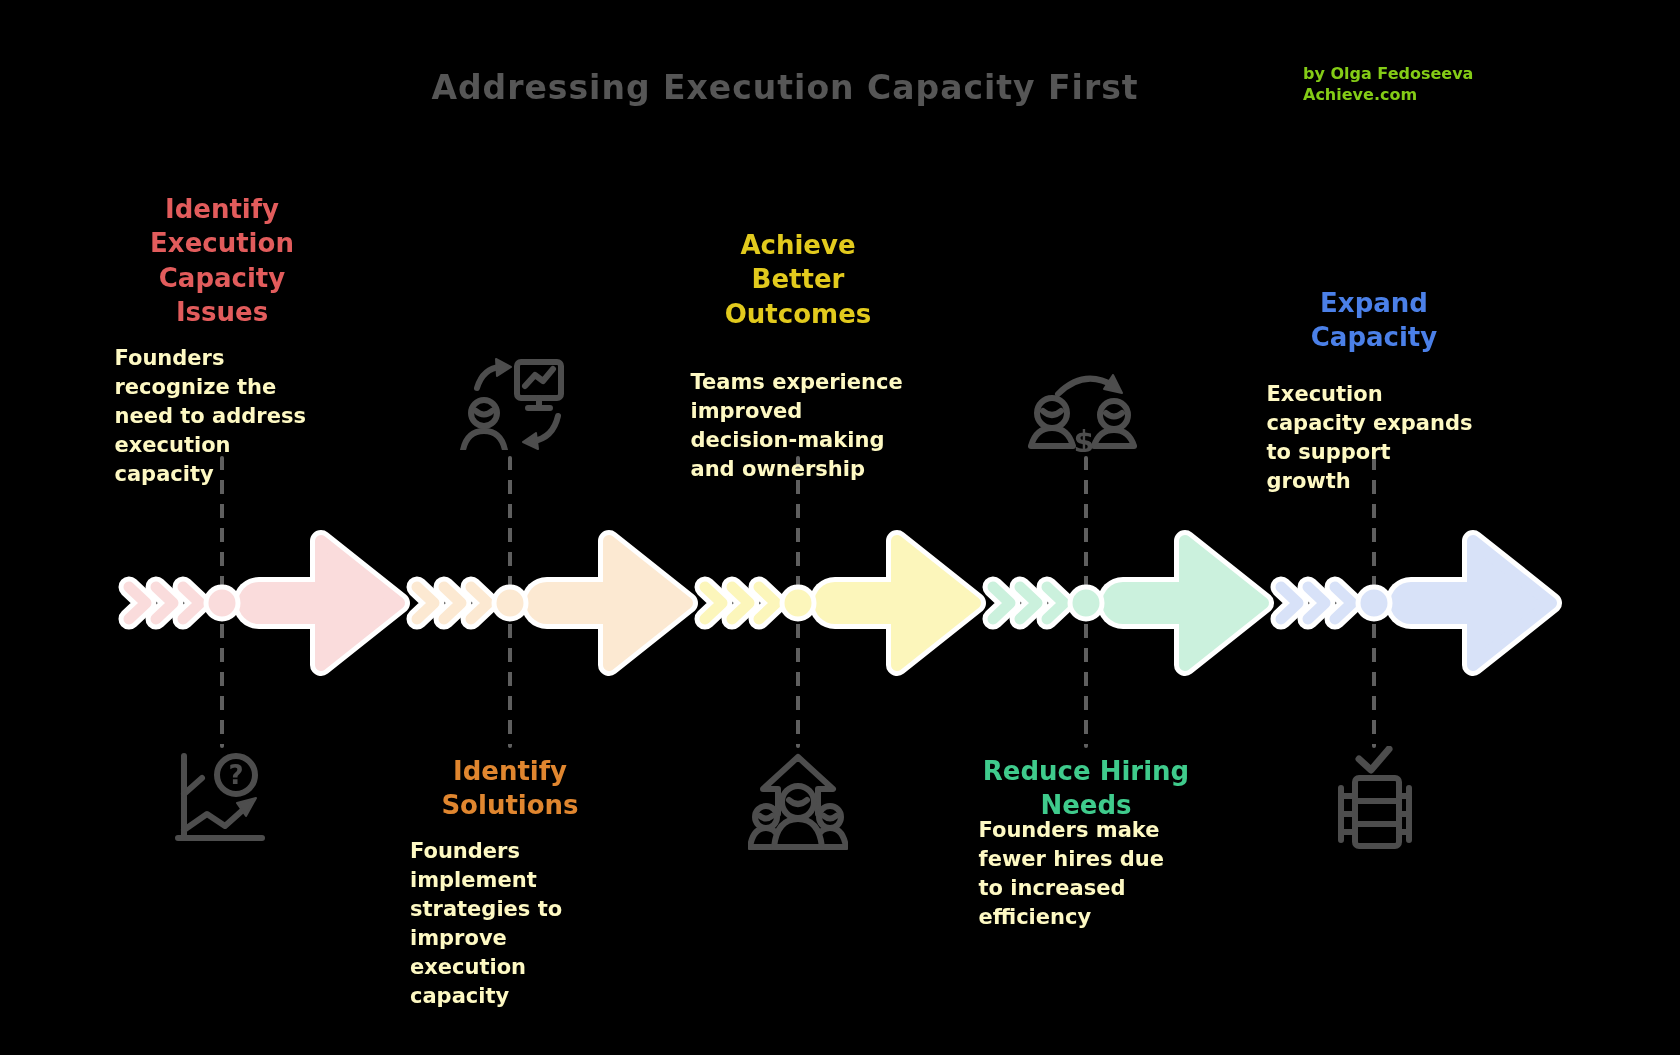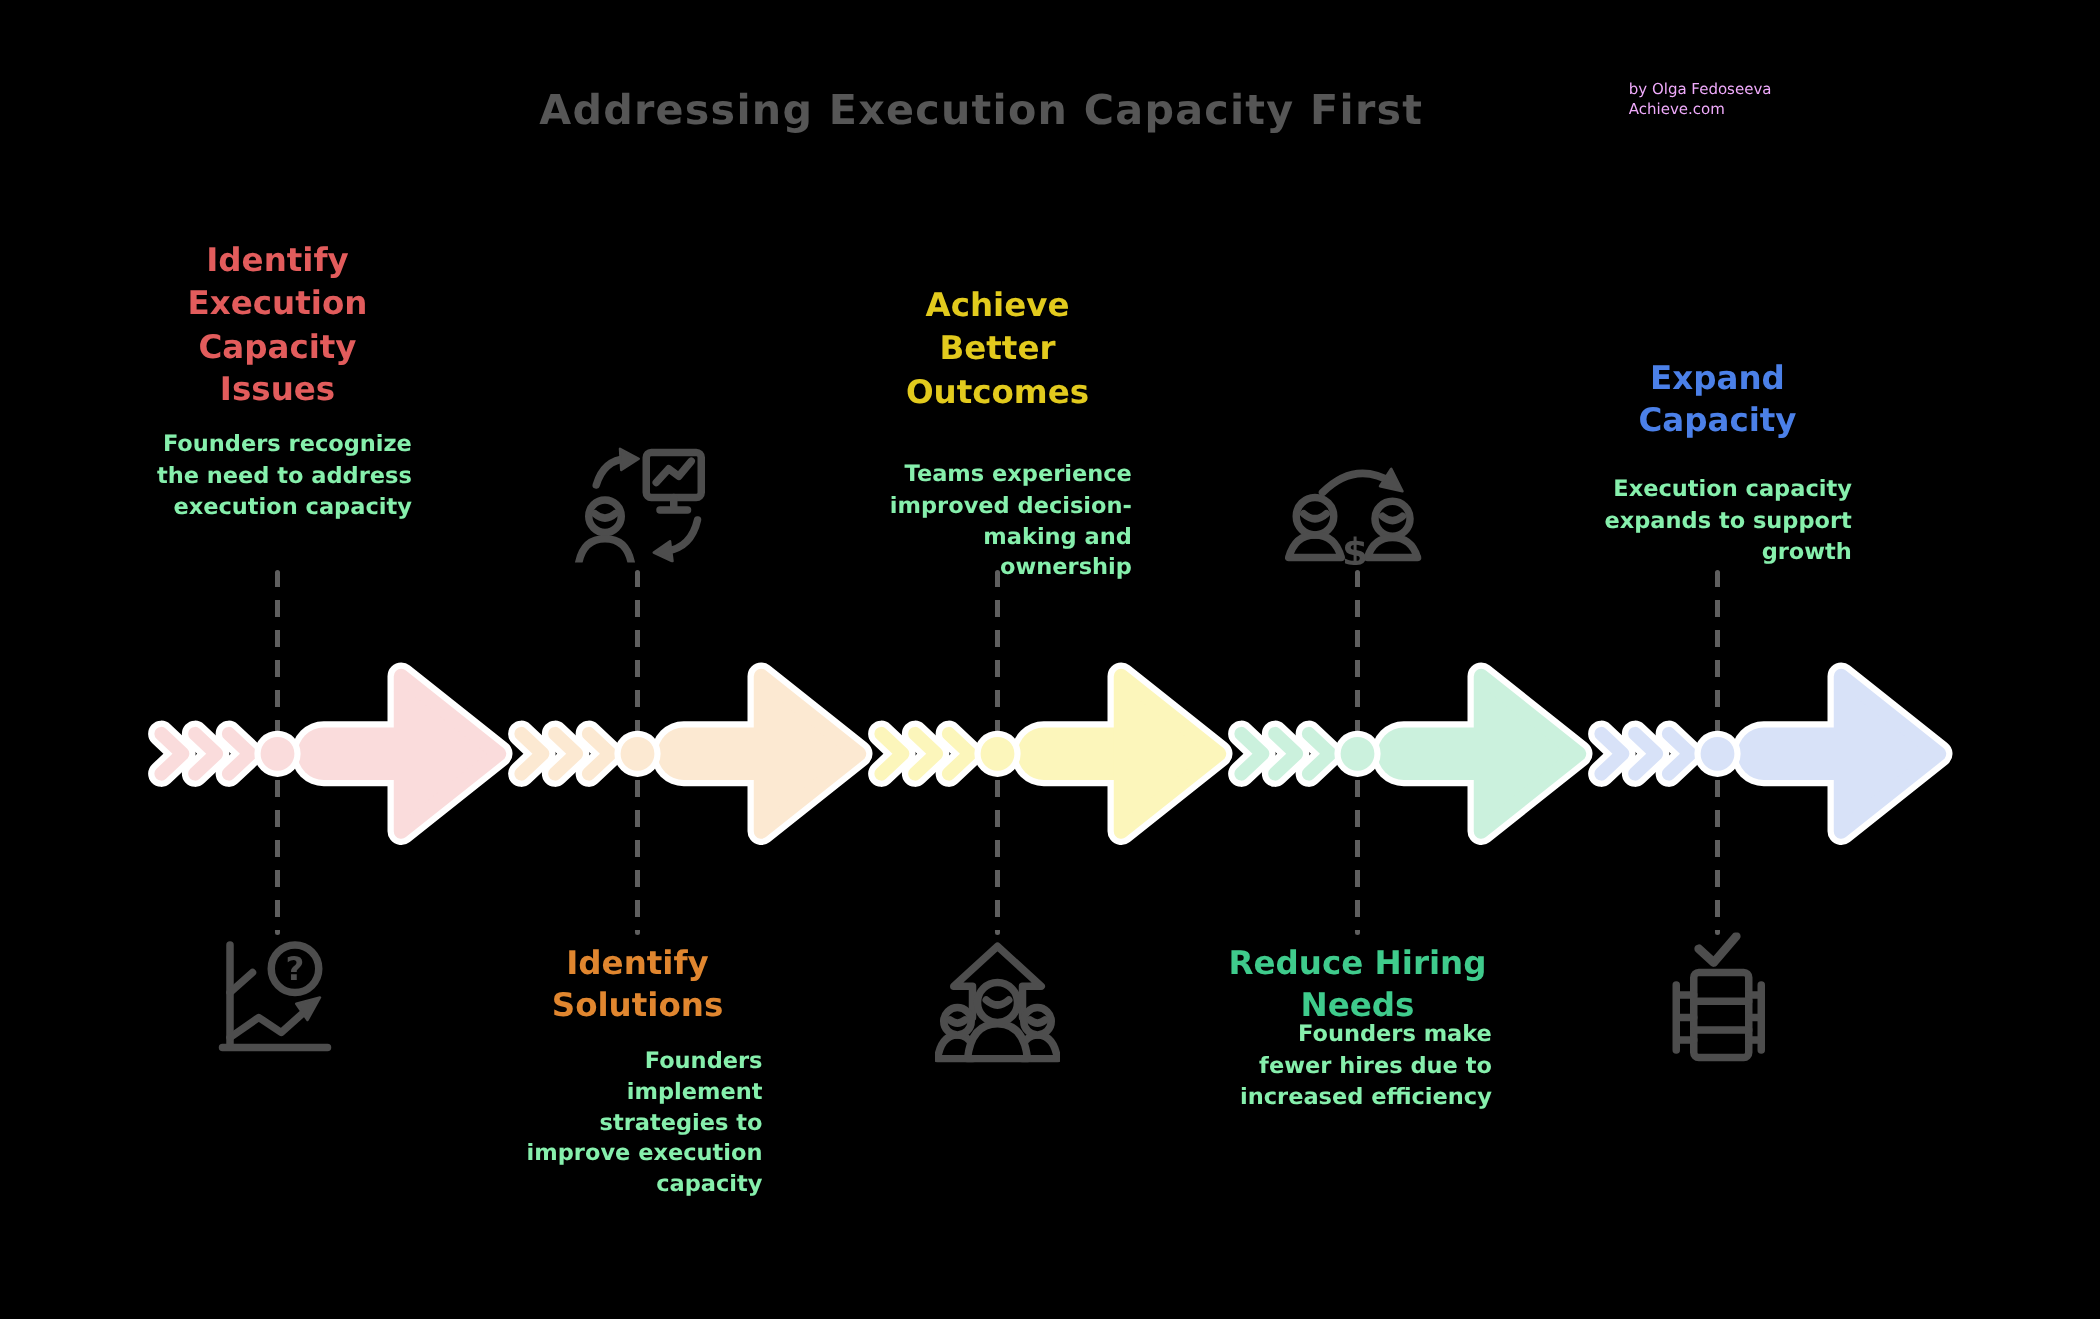--- a/index.html
+++ b/index.html
@@ -1,30 +1,30 @@
 <!DOCTYPE html>
 <html><head>
 <meta charset="utf-8">
 <style>
   html,body{margin:0;padding:0;background:#000;}
   .canvas{position:relative;width:1680px;height:1055px;background:#000;overflow:hidden;
           font-family:"DejaVu Sans", sans-serif;}
   .page-title{position:absolute;top:68px;left:785px;transform:translateX(-50%);
               margin:0;font-size:33px;font-weight:bold;letter-spacing:1px;
               color:#565656;white-space:nowrap;}
-  .byline{position:absolute;top:64px;left:1303px;font-size:12px;font-weight:normal;
-          color:#f0abfc;line-height:1.3;}
+  .byline{position:absolute;top:64px;left:1303px;font-size:16px;font-weight:bold;
+          color:#84cc16;line-height:1.3;}
   .stage{position:absolute;top:0;height:100%;width:0;}
   .s1{left:222px}.s2{left:510px}.s3{left:798px}.s4{left:1086px}.s5{left:1374px}
   .dash{position:absolute;left:-2px;top:456px;width:4px;height:292px;border-radius:2px;
         background:repeating-linear-gradient(to bottom,#5f5f5f 0 14px,transparent 14px 24px);}
   .stage-title{position:absolute;left:0;transform:translateX(-50%);text-align:center;
                font-size:26px;font-weight:bold;line-height:1.32;color:var(--accent);}
-  .stage-desc{position:absolute;left:0;transform:translateX(-50%);text-align:right;
-              font-size:18px;font-weight:bold;line-height:1.38;color:#86efac;}
+  .stage-desc{position:absolute;left:0;transform:translateX(-50%);text-align:left;
+              font-size:21px;font-weight:bold;line-height:1.38;color:#fef9c3;}
   .s1 .stage-title{top:192px;width:160px}   .s1 .stage-desc{top:344px;width:215px}
   .s3 .stage-title{top:228px;width:170px}   .s3 .stage-desc{top:368px;width:215px}
   .s5 .stage-title{top:286px;width:190px}   .s5 .stage-desc{top:380px;width:215px}
   .s2 .stage-title{top:754px;width:210px}   .s2 .stage-desc{top:837px;width:200px}
   .s4 .stage-title{top:754px;width:235px}   .s4 .stage-desc{top:816px;width:215px}
   .icon-wrap{position:absolute;left:0;transform:translateX(-50%);}
   .s1 .icon-wrap{top:748px}.s3 .icon-wrap{top:750px}.s5 .icon-wrap{top:746px}
   .s2 .icon-wrap{top:356px}.s4 .icon-wrap{top:360px}
   .tl{position:absolute;left:-105px;top:521px;}
   .chev-w{stroke:#ffffff;stroke-width:21;fill:none;stroke-linecap:round;stroke-linejoin:round}

